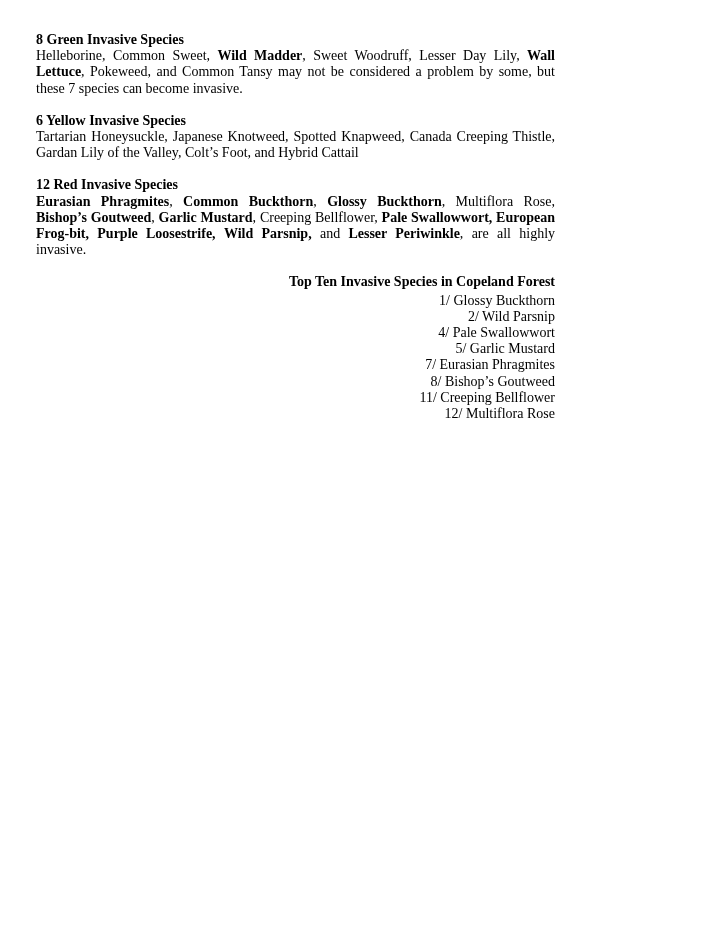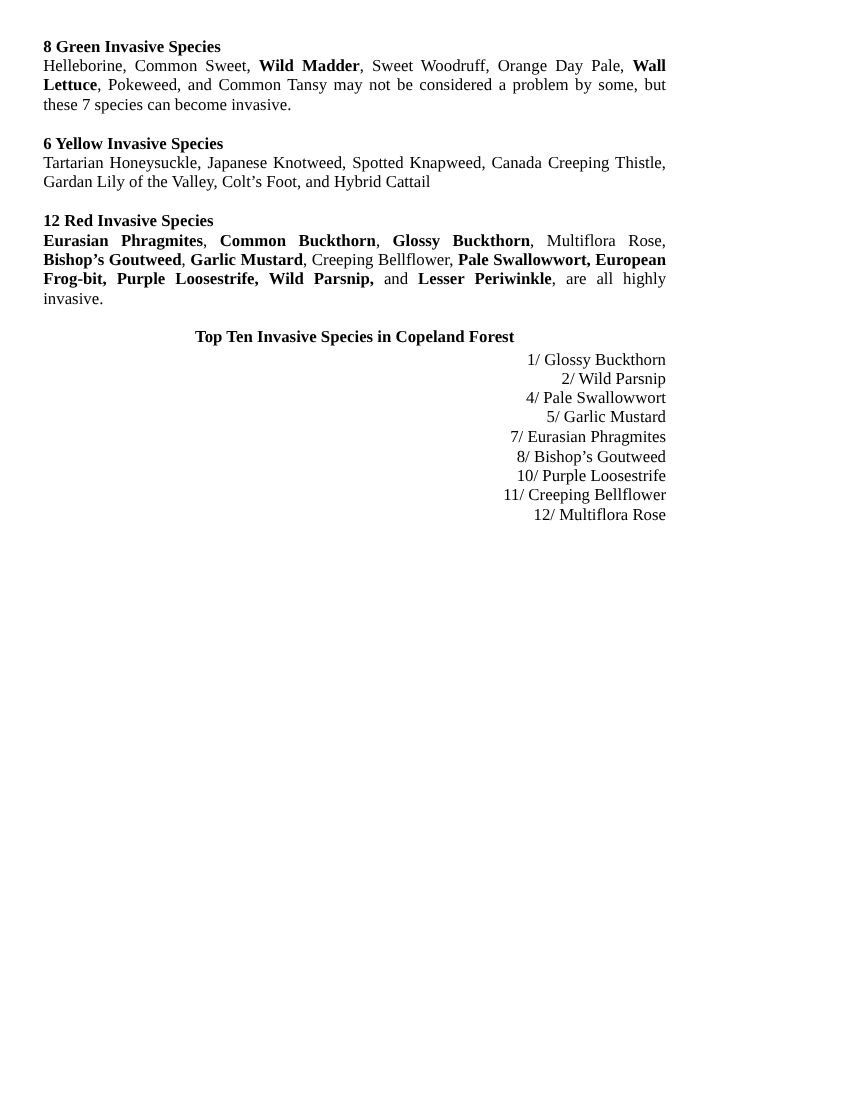--- a/index.html
+++ b/index.html
@@ -29,50 +29,49 @@
     margin: 0;
     line-height: 16.2px;
   }
   .para {
     margin: 0 0 16px 0;
     text-align: justify;
   }
   .para b { font-weight: bold; }
   .list-title {
     font-weight: bold;
-    text-align: center;
+    text-align: right;
     margin: 0 0 2px 0;
   }
   .toplist { margin: 0; text-align: right; }
   .list-item {
     line-height: 16.2px;
     white-space: pre;
   }
 </style>
 </head>
 <body>
 
 <div class="page">
 
   <h3 class="section-heading">8 Green Invasive Species</h3>
-  <p class="para"><span>Helleborine, Common Sweet, </span><b>Wild Madder</b><span>, Sweet Woodruff, Orange Day Pale, </span><b>Wall Lettuce</b><span>, Pokeweed, and Common Tansy may not be considered a problem by some, but these 7 species can become invasive.</span></p>
+  <p class="para"><span>Helleborine, Common Sweet, </span><b>Wild Madder</b><span>, Sweet Woodruff, Lesser Day Lily, </span><b>Wall Lettuce</b><span>, Pokeweed, and Common Tansy may not be considered a problem by some, but these 7 species can become invasive.</span></p>
 
   <h3 class="section-heading">6 Yellow Invasive Species</h3>
   <p class="para"><span>Tartarian Honeysuckle, Japanese Knotweed, Spotted Knapweed, Canada Creeping Thistle, Gardan Lily of the Valley, Colt’s Foot, and Hybrid Cattail</span></p>
 
   <h3 class="section-heading">12 Red Invasive Species</h3>
   <p class="para"><b>Eurasian Phragmites</b><span>, </span><b>Common Buckthorn</b><span>, </span><b>Glossy Buckthorn</b><span>, Multiflora Rose, </span><b>Bishop’s Goutweed</b><span>, </span><b>Garlic Mustard</b><span>, Creeping Bellflower, </span><b>Pale Swallowwort,</b><span> </span><b>European Frog-bit,</b><span> </span><b>Purple Loosestrife,</b><span> </span><b>Wild Parsnip,</b><span> and </span><b>Lesser Periwinkle</b><span>, are all highly invasive.</span></p>
 
   <p class="list-title">Top Ten Invasive Species in Copeland Forest</p>
 
   <div class="toplist">
     <div class="list-item">1/ Glossy Buckthorn</div>
     <div class="list-item">2/ Wild Parsnip</div>
     <div class="list-item">4/ Pale Swallowwort</div>
     <div class="list-item">5/ Garlic Mustard</div>
     <div class="list-item">7/ Eurasian Phragmites</div>
     <div class="list-item">8/ Bishop’s Goutweed</div>
-    <div class="list-item">10/ Purple Loosestrife</div>
     <div class="list-item">11/ Creeping Bellflower</div>
     <div class="list-item">12/ Multiflora Rose</div>
   </div>
 
 </div>
 
 </body></html>

